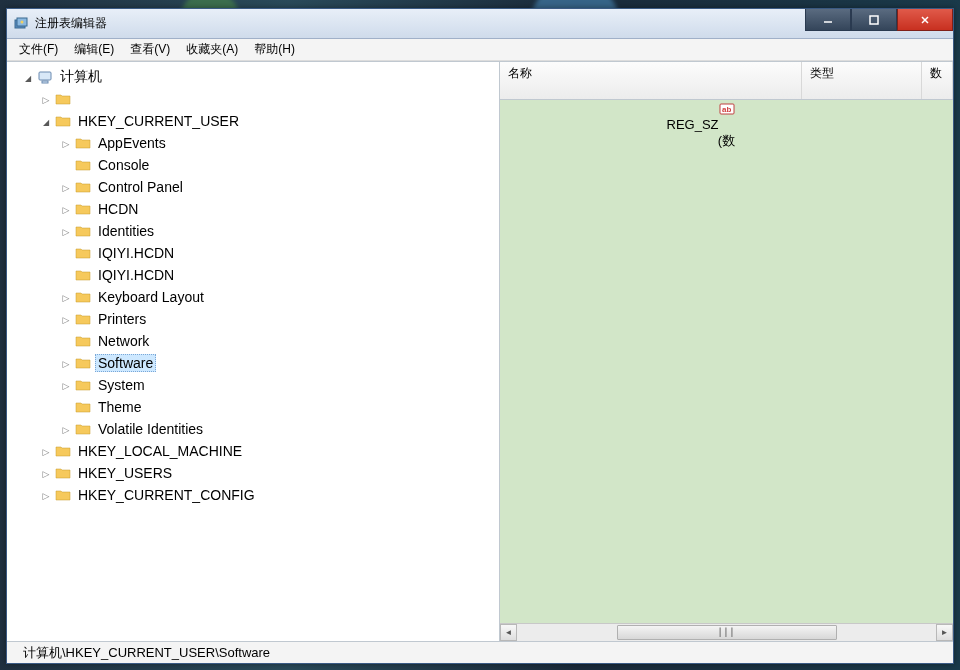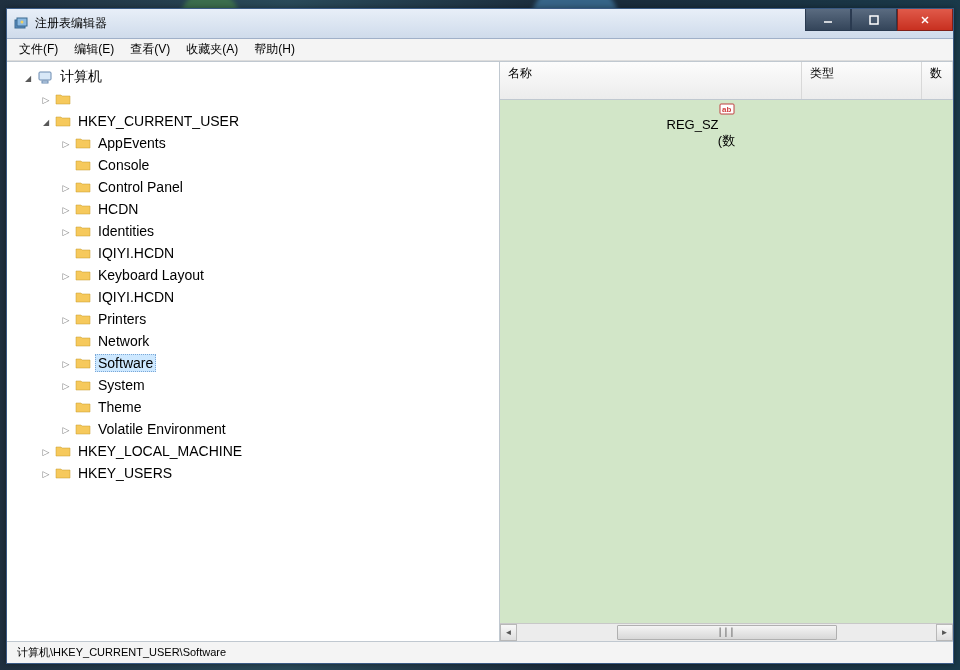--- a/index.html
+++ b/index.html
@@ -42,21 +42,21 @@
   .list-row { display:flex; align-items:center; height:20px; padding:1px 0;flex-direction:column; }
   .list-row .val-icon { width:16px; height:16px; margin:0 4px; display:inline-flex; }
   .col-name { width:302px; padding-left:2px; }
   .col-type { width:120px; }
   .col-data { flex:1; }
   .hscroll { height:18px; background:#f0f0f0; border-top:1px solid #c8c8c8; display:flex; align-items:center; }
   .hscroll .btn { width:17px; height:17px; background:linear-gradient(#f8f8f8,#dedede); border:1px solid #b8b8b8; display:flex; align-items:center; justify-content:center; font-size:8px; color:#555; }
   .hscroll .track { flex:1; height:17px; background:#ececec; position:relative; display:flex; align-items:center; justify-content:center; }
   .hscroll .thumb { width:220px; height:15px; background:linear-gradient(#f4f4f4,#d8d8d8); border:1px solid #b0b0b0; border-radius:1px; display:flex; align-items:center; justify-content:center; color:#888; font-size:8px; letter-spacing:1px; }
   
-  .statusbar { height:22px; border-top:1px solid #c0c8d0; font-size:11px; padding:2px 10px; background:#f4f4f4; display:flex; align-items:center; }
+  .statusbar { height:22px; border-top:1px solid #c0c8d0; font-size:13px; padding:2px 16px; background:#f4f4f4; display:flex; align-items:center; }
   
   .folder-svg { fill:#f6c95c; stroke:#c79a2a; stroke-width:0.5; }
   .computer-svg rect { fill:#d8e8f8; stroke:#6a8ab0; }
 </style>
 </head>
 <body>
 
 <div class="backdrop">
   <div class="blob" style="left:180px;top:-10px;width:60px;height:60px;background:#4a8a4a"></div>
   <div class="blob" style="left:530px;top:-20px;width:90px;height:90px;background:#4a8aba;border-radius:50%"></div>
@@ -193,40 +193,40 @@
           <span class="toggle none"></span>
           <span class="folder-icon">
             <svg width="16" height="16" viewBox="0 0 16 16">
               <path class="folder-svg" d="M1 4 h5 l1 1 h8 v8 h-14 z"></path>
             </svg>
           </span>
           <span class="label">IQIYI.HCDN</span>
         </div>
       <div class="tree-row">
           <span class="indent" style="width:44px"></span>
+          <span class="toggle none"></span>
+          <span class="folder-icon">
+            <svg width="16" height="16" viewBox="0 0 16 16">
+              <path class="folder-svg" d="M1 4 h5 l1 1 h8 v8 h-14 z"></path>
+            </svg>
+          </span>
+          <span class="label">IQIYI.HCDN</span>
+        </div>
+      <div class="tree-row">
+          <span class="indent" style="width:44px"></span>
           <span class="toggle closed"></span>
           <span class="folder-icon">
             <svg width="16" height="16" viewBox="0 0 16 16">
               <path class="folder-svg" d="M1 4 h5 l1 1 h8 v8 h-14 z"></path>
             </svg>
           </span>
           <span class="label">Keyboard Layout</span>
         </div>
       <div class="tree-row">
           <span class="indent" style="width:44px"></span>
-          <span class="toggle none"></span>
-          <span class="folder-icon">
-            <svg width="16" height="16" viewBox="0 0 16 16">
-              <path class="folder-svg" d="M1 4 h5 l1 1 h8 v8 h-14 z"></path>
-            </svg>
-          </span>
-          <span class="label">IQIYI.HCDN</span>
-        </div>
-      <div class="tree-row">
-          <span class="indent" style="width:44px"></span>
           <span class="toggle closed"></span>
           <span class="folder-icon">
             <svg width="16" height="16" viewBox="0 0 16 16">
               <path class="folder-svg" d="M1 4 h5 l1 1 h8 v8 h-14 z"></path>
             </svg>
           </span>
           <span class="label">Printers</span>
         </div>
       <div class="tree-row">
           <span class="indent" style="width:44px"></span>
@@ -269,21 +269,21 @@
           <span class="label">Theme</span>
         </div>
       <div class="tree-row">
           <span class="indent" style="width:44px"></span>
           <span class="toggle closed"></span>
           <span class="folder-icon">
             <svg width="16" height="16" viewBox="0 0 16 16">
               <path class="folder-svg" d="M1 4 h5 l1 1 h8 v8 h-14 z"></path>
             </svg>
           </span>
-          <span class="label">Volatile Environment</span>
+          <span class="label">Volatile Identities</span>
         </div>
 
       <div class="tree-row">
           <span class="indent" style="width:24px"></span>
           <span class="toggle closed"></span>
           <span class="folder-icon">
             <svg width="16" height="16" viewBox="0 0 16 16">
               <path class="folder-svg" d="M1 4 h5 l1 1 h8 v8 h-14 z"></path>
             </svg>
           </span>
@@ -291,20 +291,30 @@
         </div>
       <div class="tree-row">
           <span class="indent" style="width:24px"></span>
           <span class="toggle closed"></span>
           <span class="folder-icon">
             <svg width="16" height="16" viewBox="0 0 16 16">
               <path class="folder-svg" d="M1 4 h5 l1 1 h8 v8 h-14 z"></path>
             </svg>
           </span>
           <span class="label">HKEY_USERS</span>
+        </div>
+      <div class="tree-row">
+          <span class="indent" style="width:24px"></span>
+          <span class="toggle closed"></span>
+          <span class="folder-icon">
+            <svg width="16" height="16" viewBox="0 0 16 16">
+              <path class="folder-svg" d="M1 4 h5 l1 1 h8 v8 h-14 z"></path>
+            </svg>
+          </span>
+          <span class="label">HKEY_CURRENT_CONFIG</span>
         </div>
 
     </div>
 
     <div class="list-pane">
       <div class="list-header">
         <div class="col col-name">名称</div>
         <div class="col col-type">类型</div>
         <div class="col col-data">数</div>
       </div>

